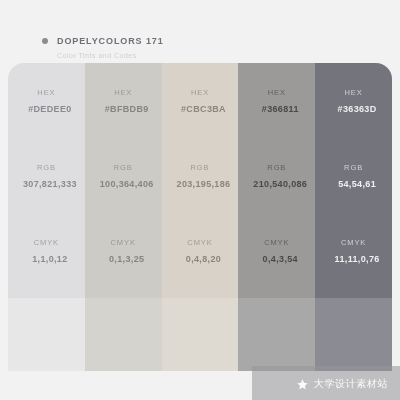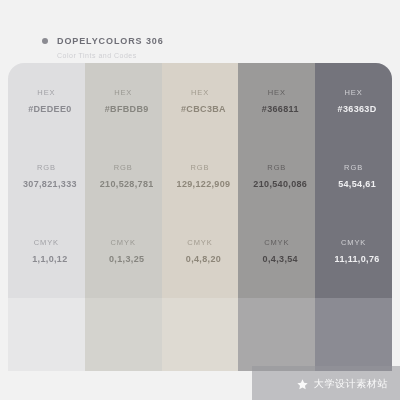--- a/index.html
+++ b/index.html
@@ -144,21 +144,21 @@
     height: 34px;
     background: rgba(150,150,155,0.55);
   }
 </style>
 </head>
 <body>
 
 <div class="header">
   <div class="header-title-row">
     <span class="header-dot"></span>
-    <span class="header-title">DOPELYCOLORS 306</span>
+    <span class="header-title">DOPELYCOLORS 171</span>
   </div>
   <div class="header-subtitle">Color Tints and Codes</div>
 </div>
 
 <div class="card">
 
   <div class="swatch-col">
     <div class="swatch-main" style="background: rgb(222, 222, 224); color: rgb(138, 138, 144);">
       <div class="cell">
         <span class="cell-label">HEX</span>
@@ -177,39 +177,39 @@
   </div>
 
   <div class="swatch-col">
     <div class="swatch-main" style="background: rgb(204, 203, 198); color: rgb(134, 133, 127);">
       <div class="cell">
         <span class="cell-label">HEX</span>
         <span class="cell-value">#BFBDB9</span>
       </div>
       <div class="cell">
         <span class="cell-label">RGB</span>
-        <span class="cell-value">210,528,781</span>
+        <span class="cell-value">100,364,406</span>
       </div>
       <div class="cell">
         <span class="cell-label">CMYK</span>
         <span class="cell-value">0,1,3,25</span>
       </div>
     </div>
     <div class="swatch-tint" style="background: rgb(212, 211, 206);"></div>
   </div>
 
   <div class="swatch-col">
     <div class="swatch-main" style="background: rgb(216, 210, 200); color: rgb(141, 134, 121);">
       <div class="cell">
         <span class="cell-label">HEX</span>
         <span class="cell-value">#CBC3BA</span>
       </div>
       <div class="cell">
         <span class="cell-label">RGB</span>
-        <span class="cell-value">129,122,909</span>
+        <span class="cell-value">203,195,186</span>
       </div>
       <div class="cell">
         <span class="cell-label">CMYK</span>
         <span class="cell-value">0,4,8,20</span>
       </div>
     </div>
     <div class="swatch-tint" style="background: rgb(222, 218, 210);"></div>
   </div>
 
   <div class="swatch-col">

